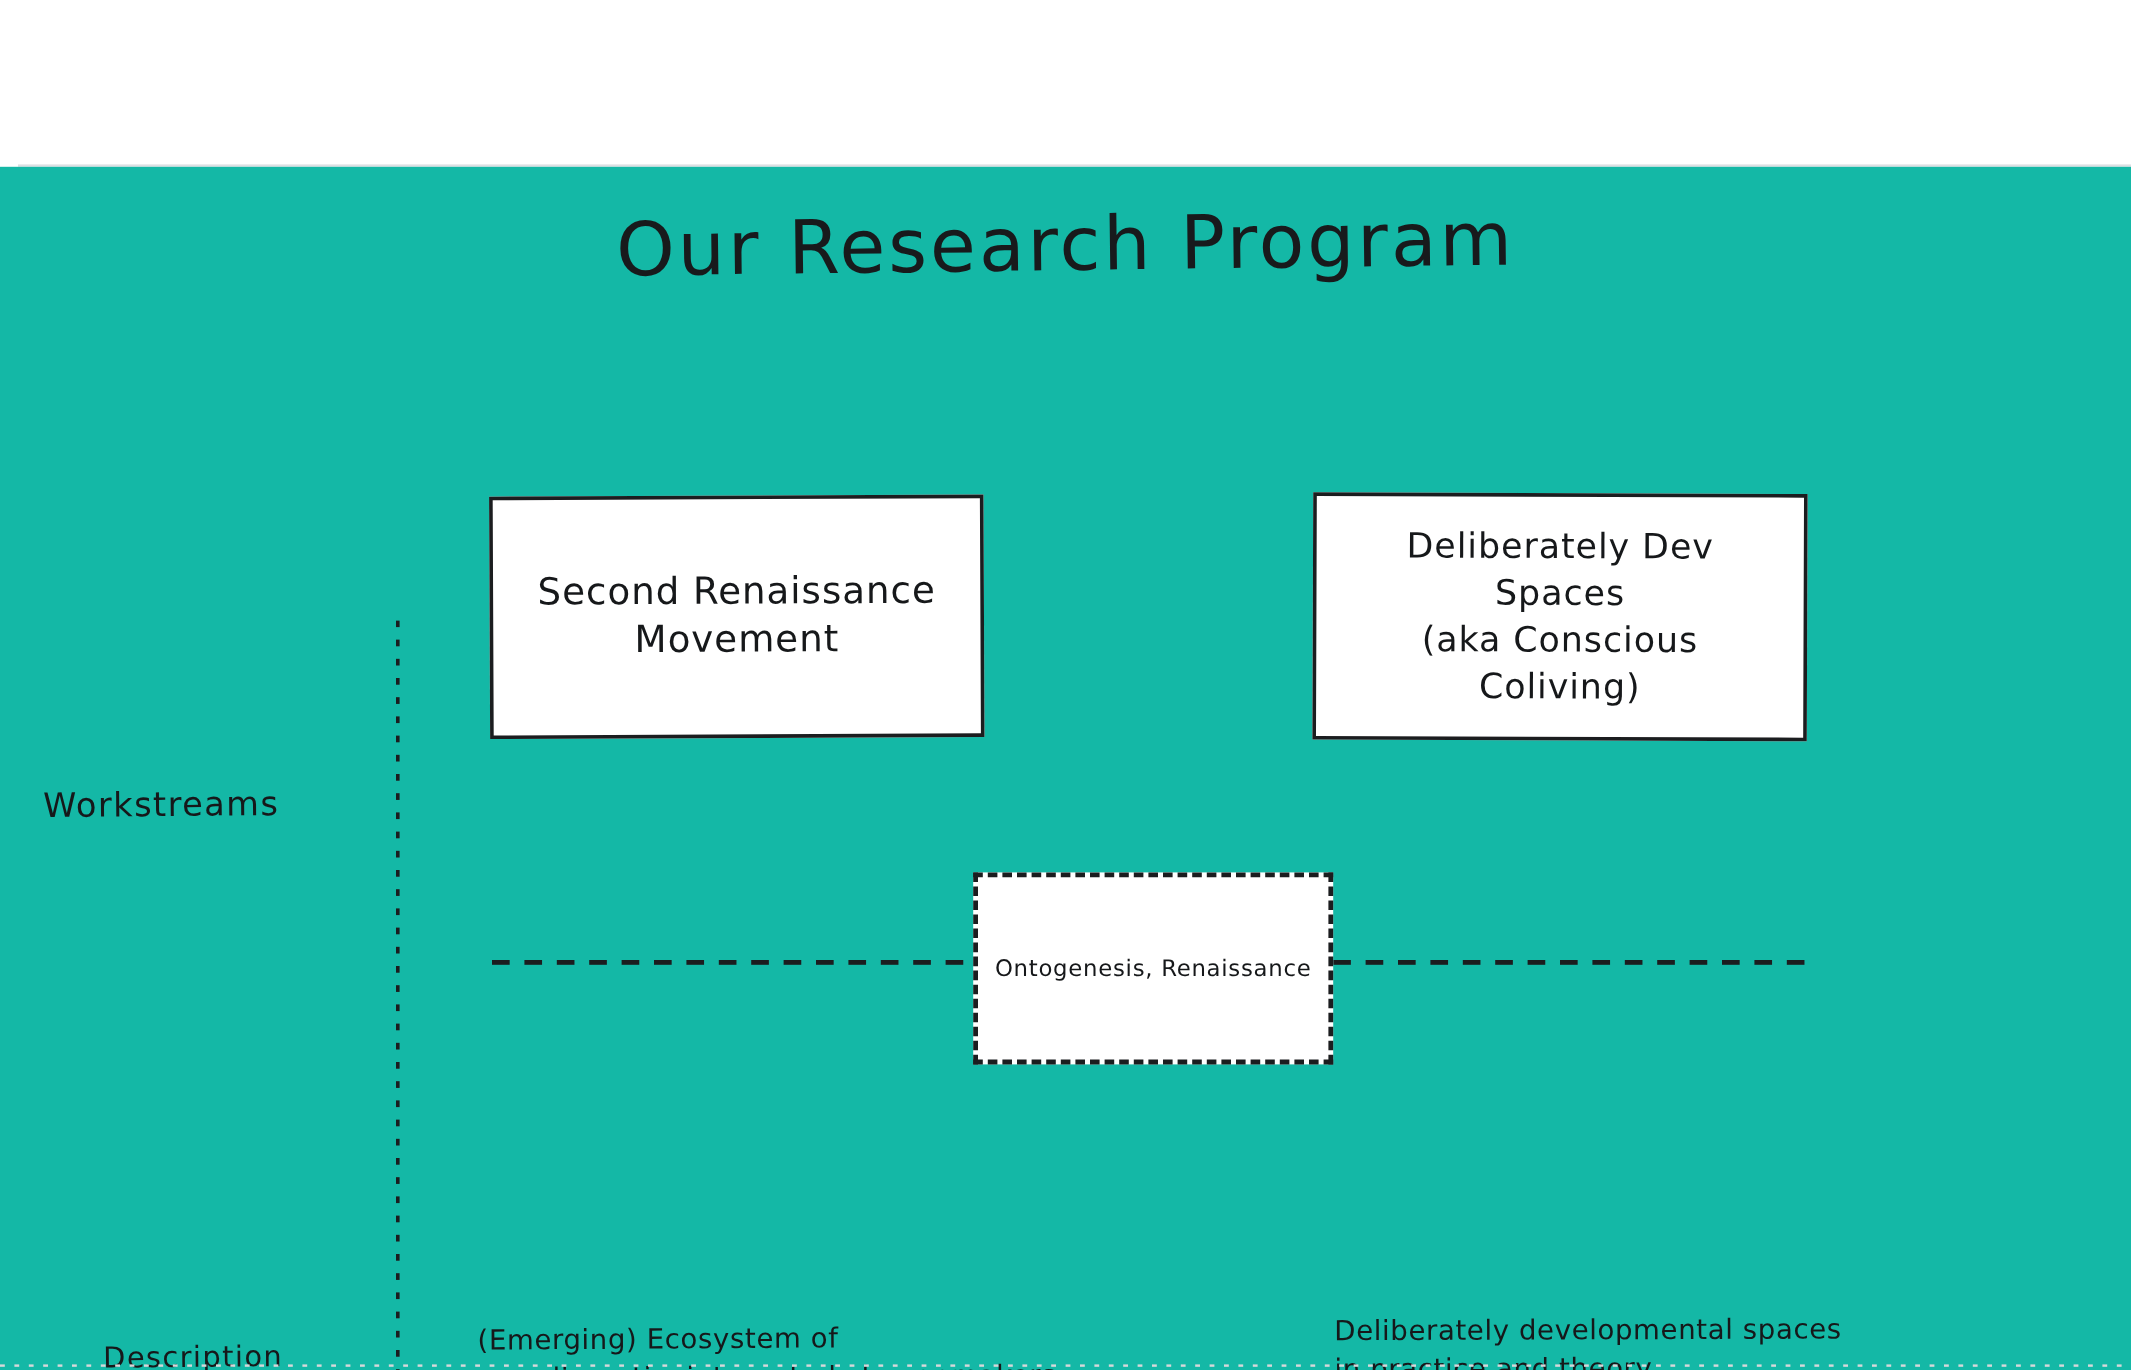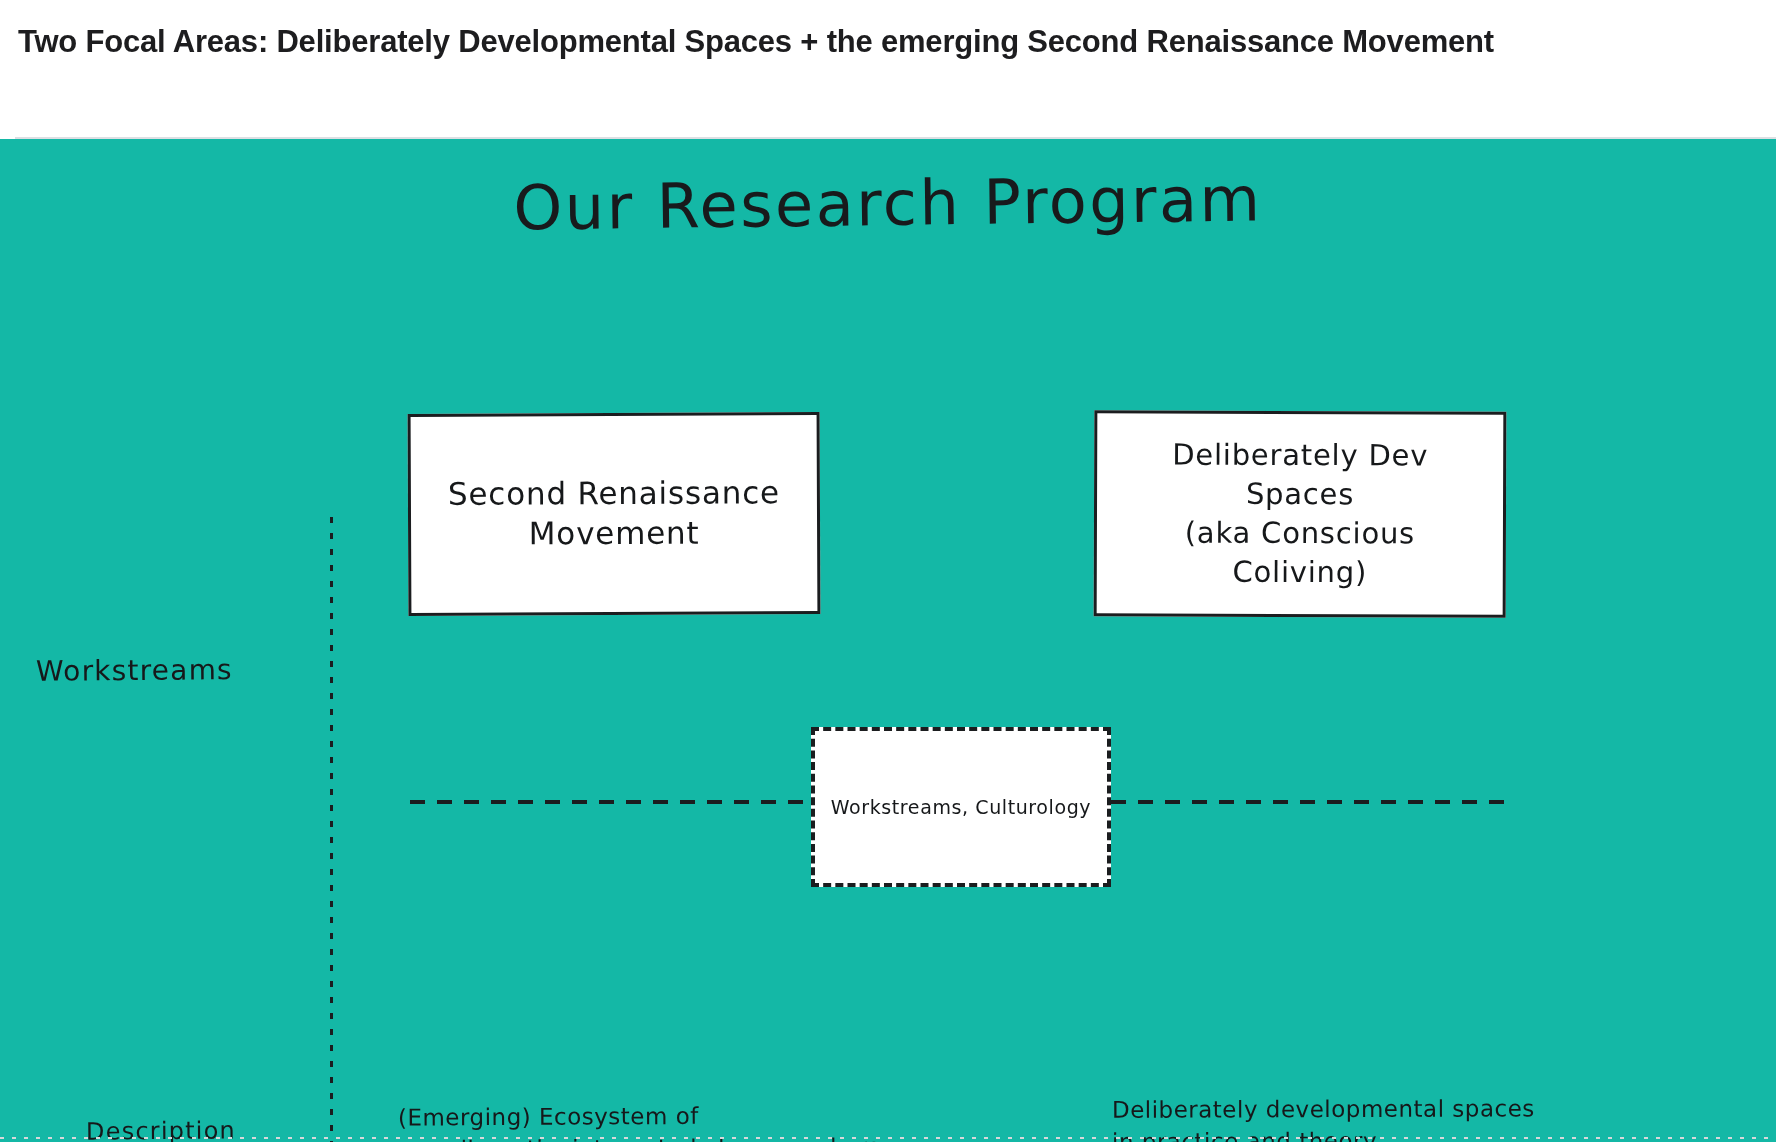--- a/index.html
+++ b/index.html
@@ -254,21 +254,20 @@
     letter-spacing: 0.5px;
     transform: rotate(-0.2deg);
   }
 </style>
 </head>
 <body>
 
 <div id="root">
 
   <div class="header">
-    <div class="header-title">Two Focal Areas: Deliberately Developmental Spaces + the emerging Second Renaissance Movement</div>
     <div class="header-divider"></div>
   </div>
 
   <div class="canvas">
 
     <div class="diagram-title">Our Research Program</div>
 
     <div class="row-label" id="label-workstreams">Workstreams</div>
 
     <div class="row-label" id="label-description">Description</div>
@@ -287,21 +286,21 @@
 Coliving)</span>
     </div>
 
     <div class="foundations-row">
       <div class="foundations-dash"></div>
       <div class="foundations-label">Foundations</div>
       <div class="foundations-dash"></div>
     </div>
 
     <div id="box-foundations">
-      <span class="ws-box-text">Workstreams, Culturology</span>
+      <span class="ws-box-text">Ontogenesis, Renaissance</span>
     </div>
 
     <div class="cell" id="desc-left">(Emerging) Ecosystem of
 paradigmatic, integrated changemakers</div>
 
     <div class="cell" id="desc-right">Deliberately developmental spaces
 in practice and theory
 Building the field for this ...</div>
 
     <div class="h-faint-rule"></div>

